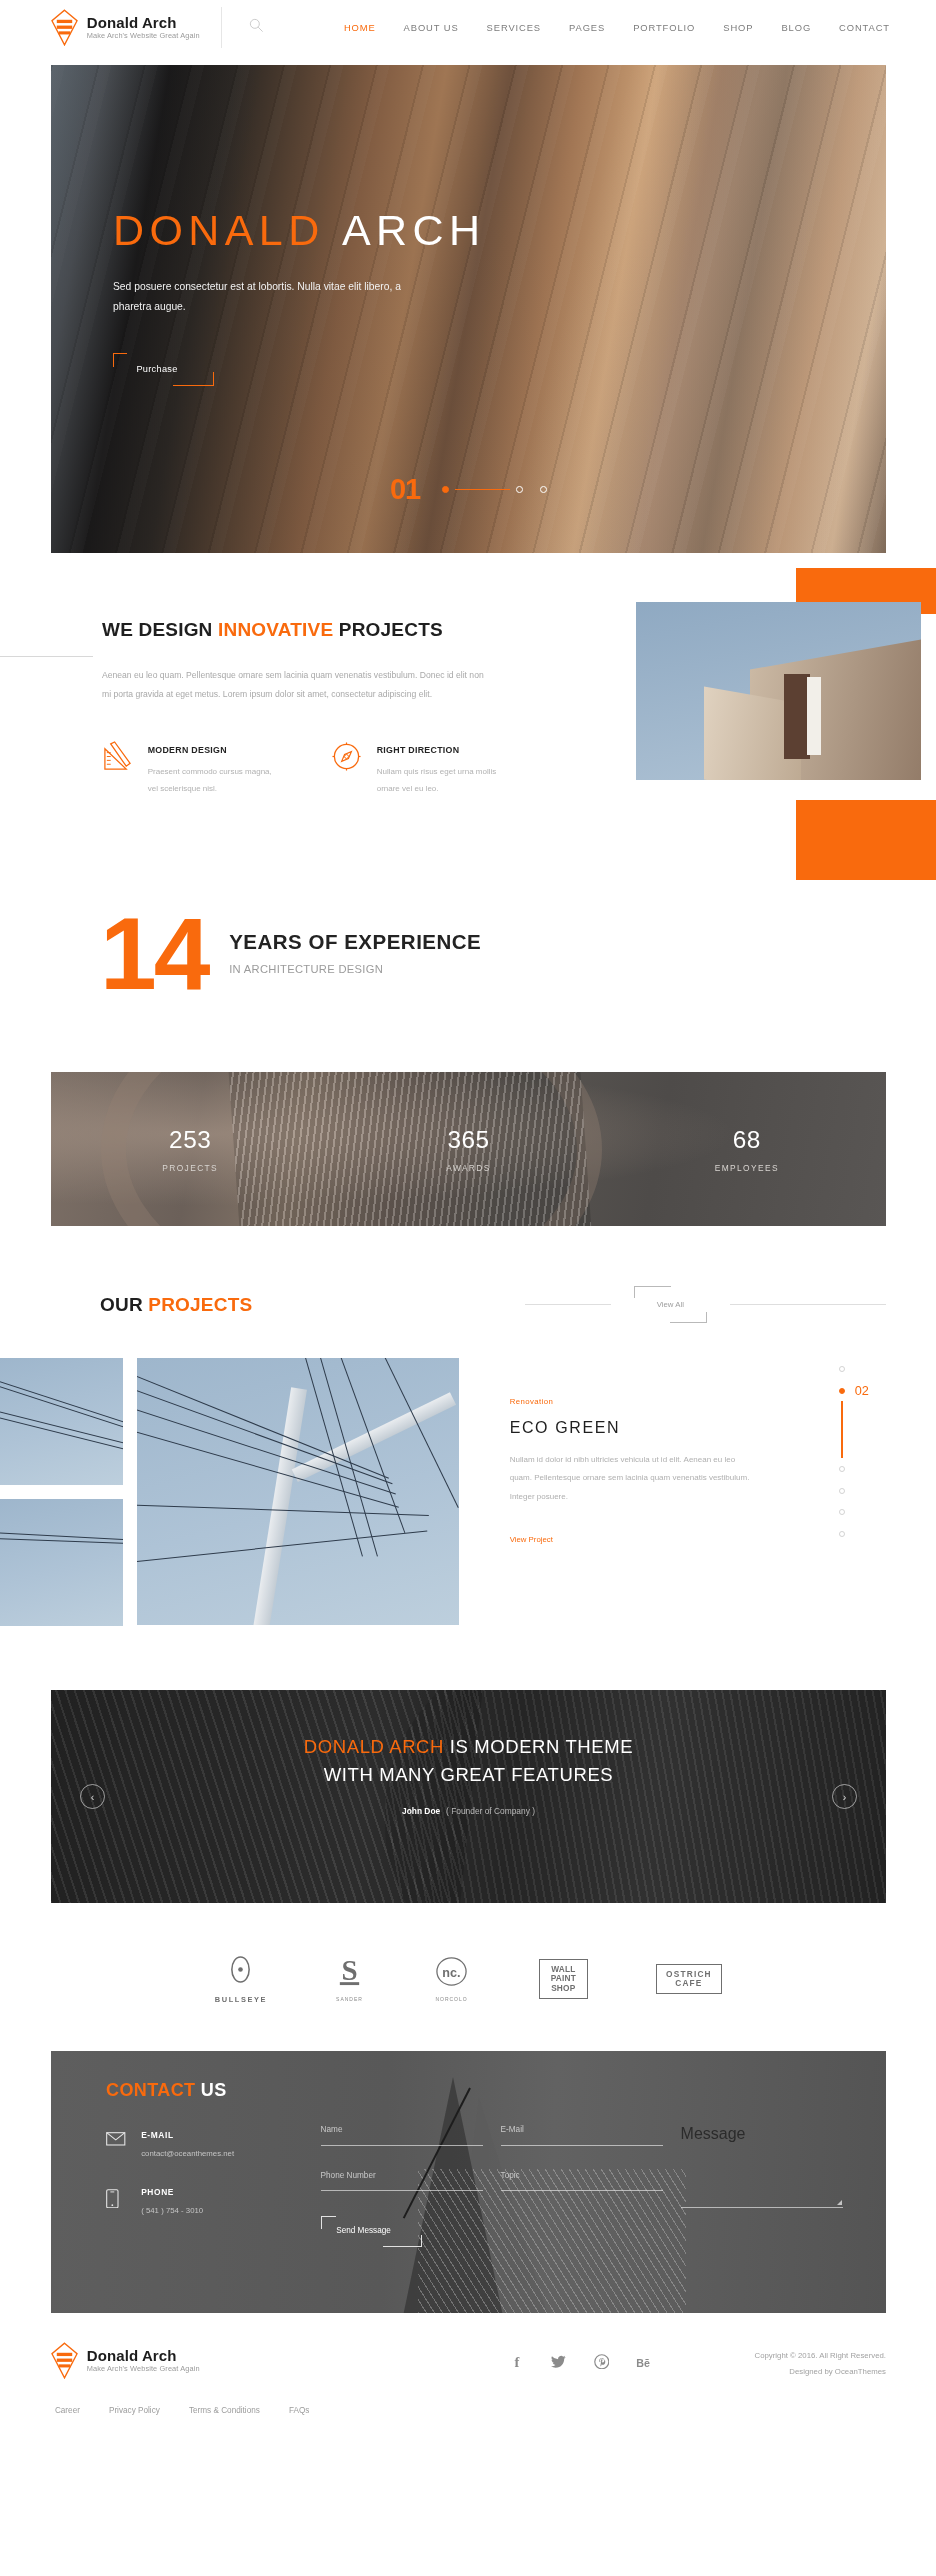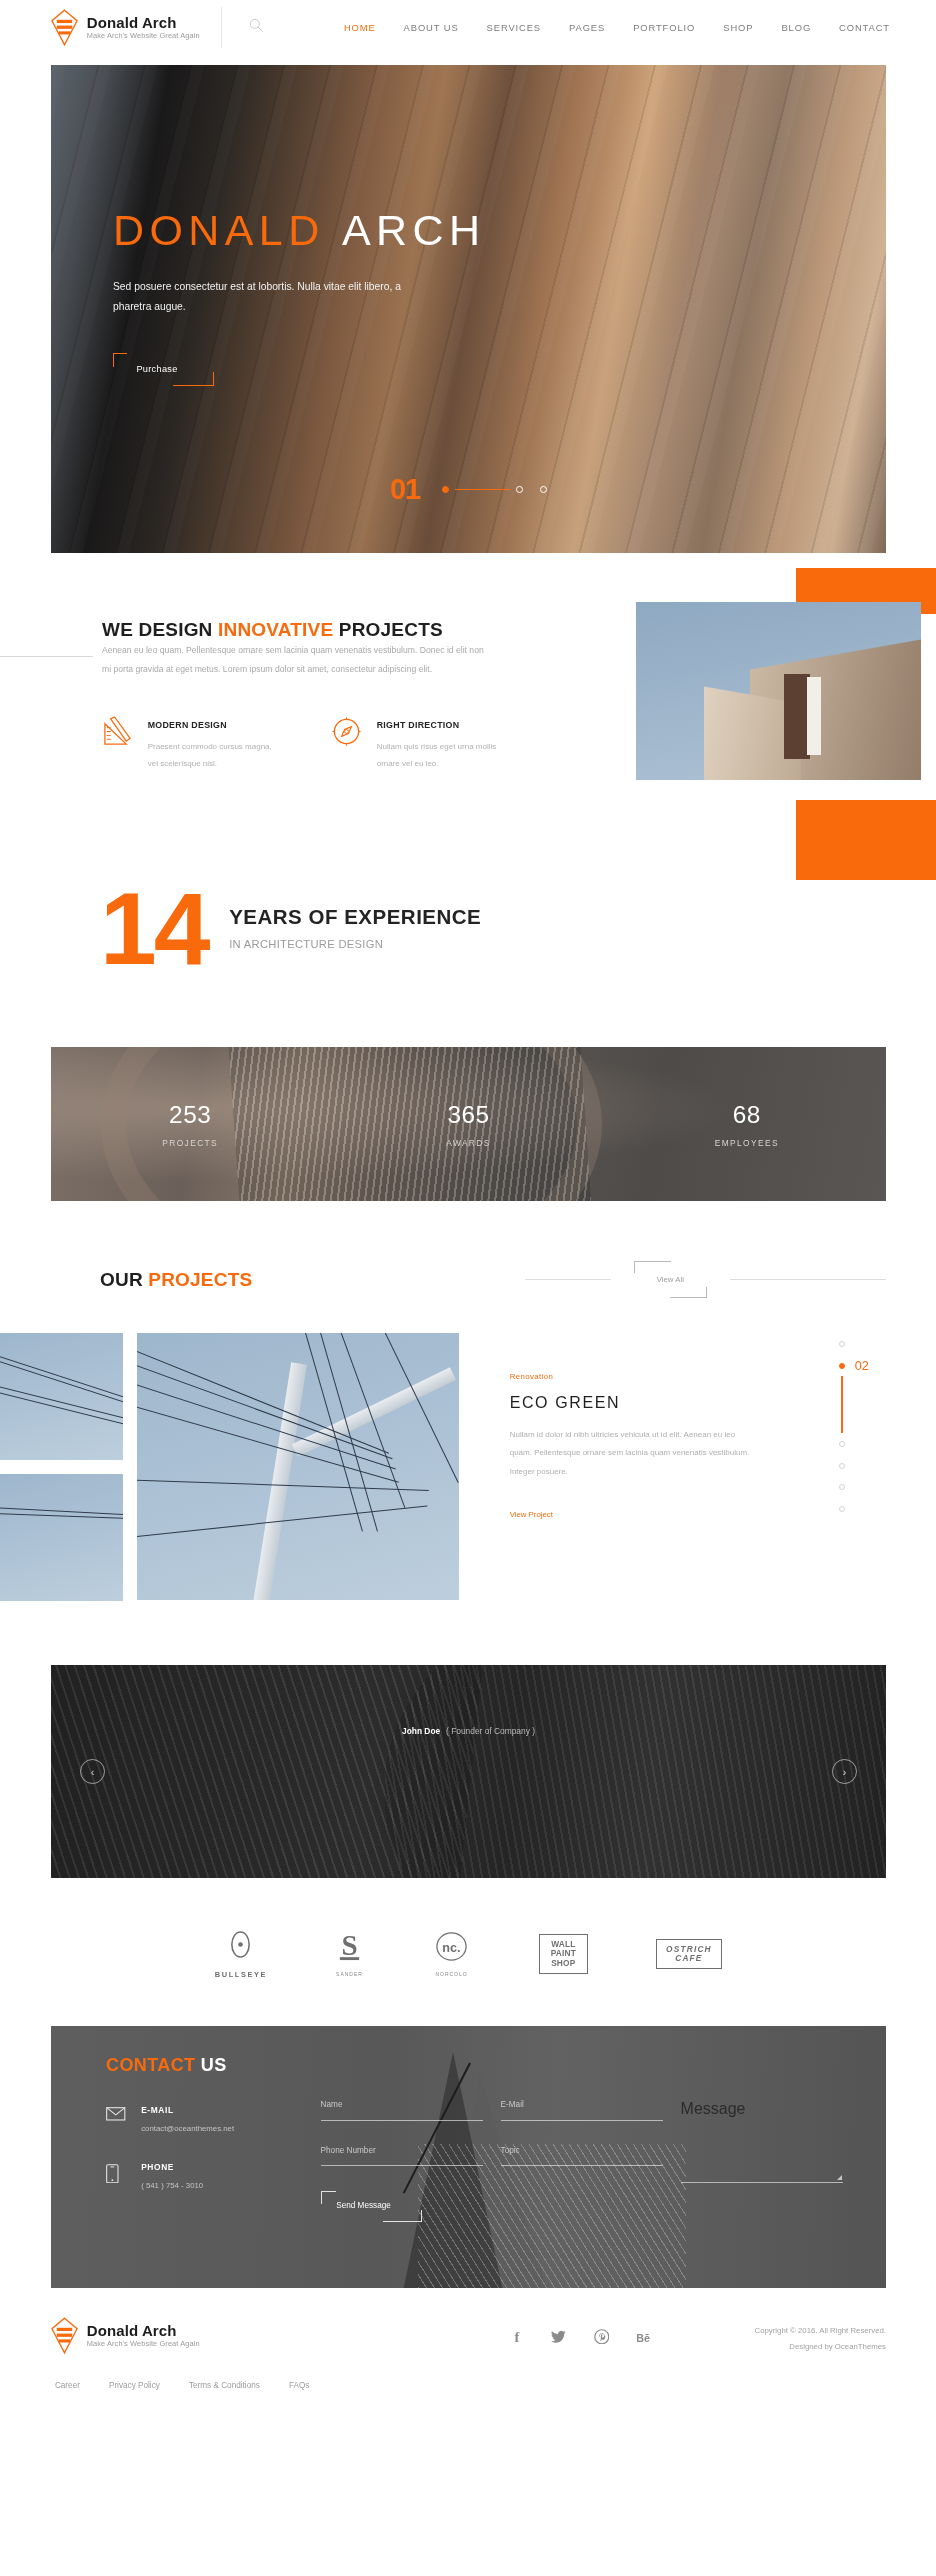--- a/index.html
+++ b/index.html
@@ -72,21 +72,21 @@
   .dot.on { background: #f96a0d; border-color: #f96a0d; }
   .pager-line { width: 55px; height: 1.6px; background: #f96a0d; margin: 0 5.9px; }
   .pager-gap { width: 17.6px; }
 
   
   .design { position: relative; padding: 66px 0 0 0; }
   .design-rule { position: absolute; left: 0; top: 103px; width: 93px; height: 1px; background: #d8d8d8; }
   .design-left { width: 507px; padding-left: 102px; }
   .h2 { font-size: 19px; font-weight: bold; letter-spacing: 0.2px; color: #1f1f1f; }
   .h2 .o { color: #f96a0d; }
-  .design-p { font-size: 8.6px; line-height: 2.25; color: #a9a9a9; max-width: 390px; }
+  .design-p { margin-top: 25px; font-size: 8.6px; line-height: 2.25; color: #a9a9a9; max-width: 390px; }
   .features { display: flex; gap: 53px; margin-top: 37px; }
   .feature { display: flex; gap: 12.7px; width: 224px; }
   .feat-ico { flex: 0 0 33px; }
   .feat-t { font-size: 8.8px; font-weight: bold; letter-spacing: 0.3px; color: #232323; margin-top: 3.9px; }
   .feat-d { font-size: 8px; line-height: 2.1; color: #b2b2b2; margin-top: 8.8px; }
   .design-art { position: absolute; right: 0; top: 15.6px; width: 332px; height: 312px; }
   .ob1 { position: absolute; right: 0; top: 0; width: 141px; height: 46px; background: #f96a0d; }
   .ob2 { position: absolute; right: 0; top: 232px; width: 141px; height: 80px; background: #f96a0d; }
   .art-photo {
     position: absolute; left: 31px; top: 34px; width: 285px; height: 178px;
@@ -462,20 +462,24 @@
       </div>
     </div>
   </div>
 
   <div class="testi">
     <div class="testi-bg"></div>
     <div class="testi-dark"></div>
     <div class="arrow l">‹</div>
     <div class="arrow r">›</div>
     <div class="testi-in">
+      <div class="testi-h">
+        <span class="o">DONALD ARCH</span><span> IS MODERN THEME</span><br>
+        <span>WITH MANY GREAT FEATURES</span>
+      </div>
       <div class="testi-a">
         <b>John Doe</b><span class="role">( Founder of Company )</span>
       </div>
     </div>
   </div>
 
   <div class="clients">
     <div class="client">
       <span>
         <svg width="25" height="31" viewBox="0 0 26 32">
@@ -503,21 +507,21 @@
       </span>
       <div class="sub">NORCOLO</div>
     </div>
     <div class="client">
       <div class="boxlogo">
         <span style="display:block;max-width:33px;">WALL PAINT SHOP</span>
       </div>
     </div>
     <div class="client">
       <div class="boxlogo">
-        <span style="display:block;max-width:51px;letter-spacing:1.2px;font-style:italic;">OSTRICH CAFE</span>
+        <span style="display:block;max-width:51px;letter-spacing:1.2px;">OSTRICH CAFE</span>
       </div>
     </div>
   </div>
 
   <div class="contact">
     <div class="contact-bg">
       <span class="tower2"></span>
         <span class="tower"></span>
         <span class="hatch"></span>
         <span class="wire"></span>

